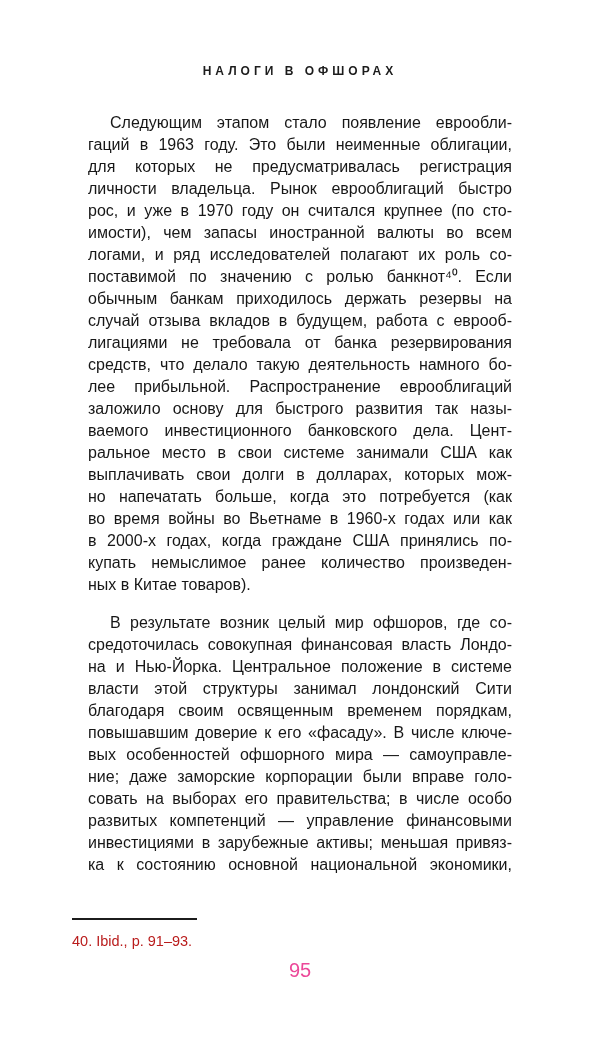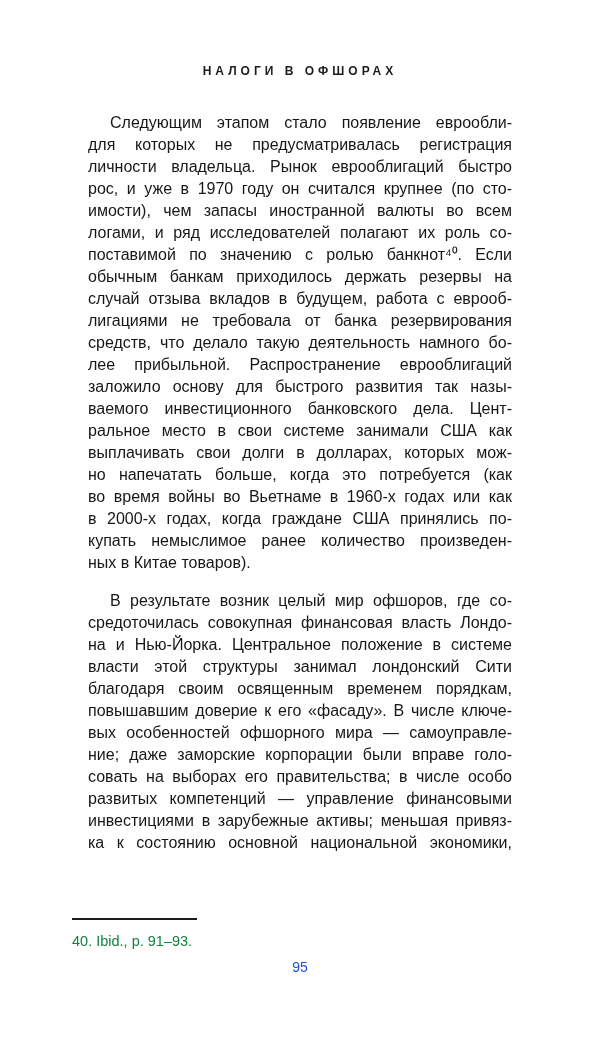--- a/index.html
+++ b/index.html
@@ -52,41 +52,42 @@
     width: 125px;
     height: 0;
     border-top: 2px solid #1c1c1c;
   }
   .footnote {
     position: absolute;
     left: 72px;
     top: 931px;
     font-size: 14.5px;
     line-height: 20px;
-    color: #15803d;
+    color: #b91c1c;
   }
   .page-number {
     position: absolute;
     top: 959px;
     left: 0;
     right: 0;
     text-align: center;
-    font-size: 14px;
-    color: #1d4ed8;
+    font-size: 20px;
+    color: #ec4899;
   }
 </style>
 </head>
 <body>
 
 <div class="page">
   <div class="running-head">НАЛОГИ В ОФШОРАХ</div>
 
   <div class="text-block">
     <div class="para">
         <div class="line">Следующим этапом стало появление еврообли-</div>
+        <div class="line">гаций в 1963 году. Это были неименные облигации,</div>
         <div class="line">для которых не предусматривалась регистрация</div>
         <div class="line">личности владельца. Рынок еврооблигаций быстро</div>
         <div class="line">рос, и уже в 1970 году он считался крупнее (по сто-</div>
         <div class="line">имости), чем запасы иностранной валюты во всем</div>
         <div class="line">логами, и ряд исследователей полагают их роль со-</div>
         <div class="line">поставимой по значению с ролью банкнот⁴⁰. Если</div>
         <div class="line">обычным банкам приходилось держать резервы на</div>
         <div class="line">случай отзыва вкладов в будущем, работа с еврооб-</div>
         <div class="line">лигациями не требовала от банка резервирования</div>
         <div class="line">средств, что делало такую деятельность намного бо-</div>

